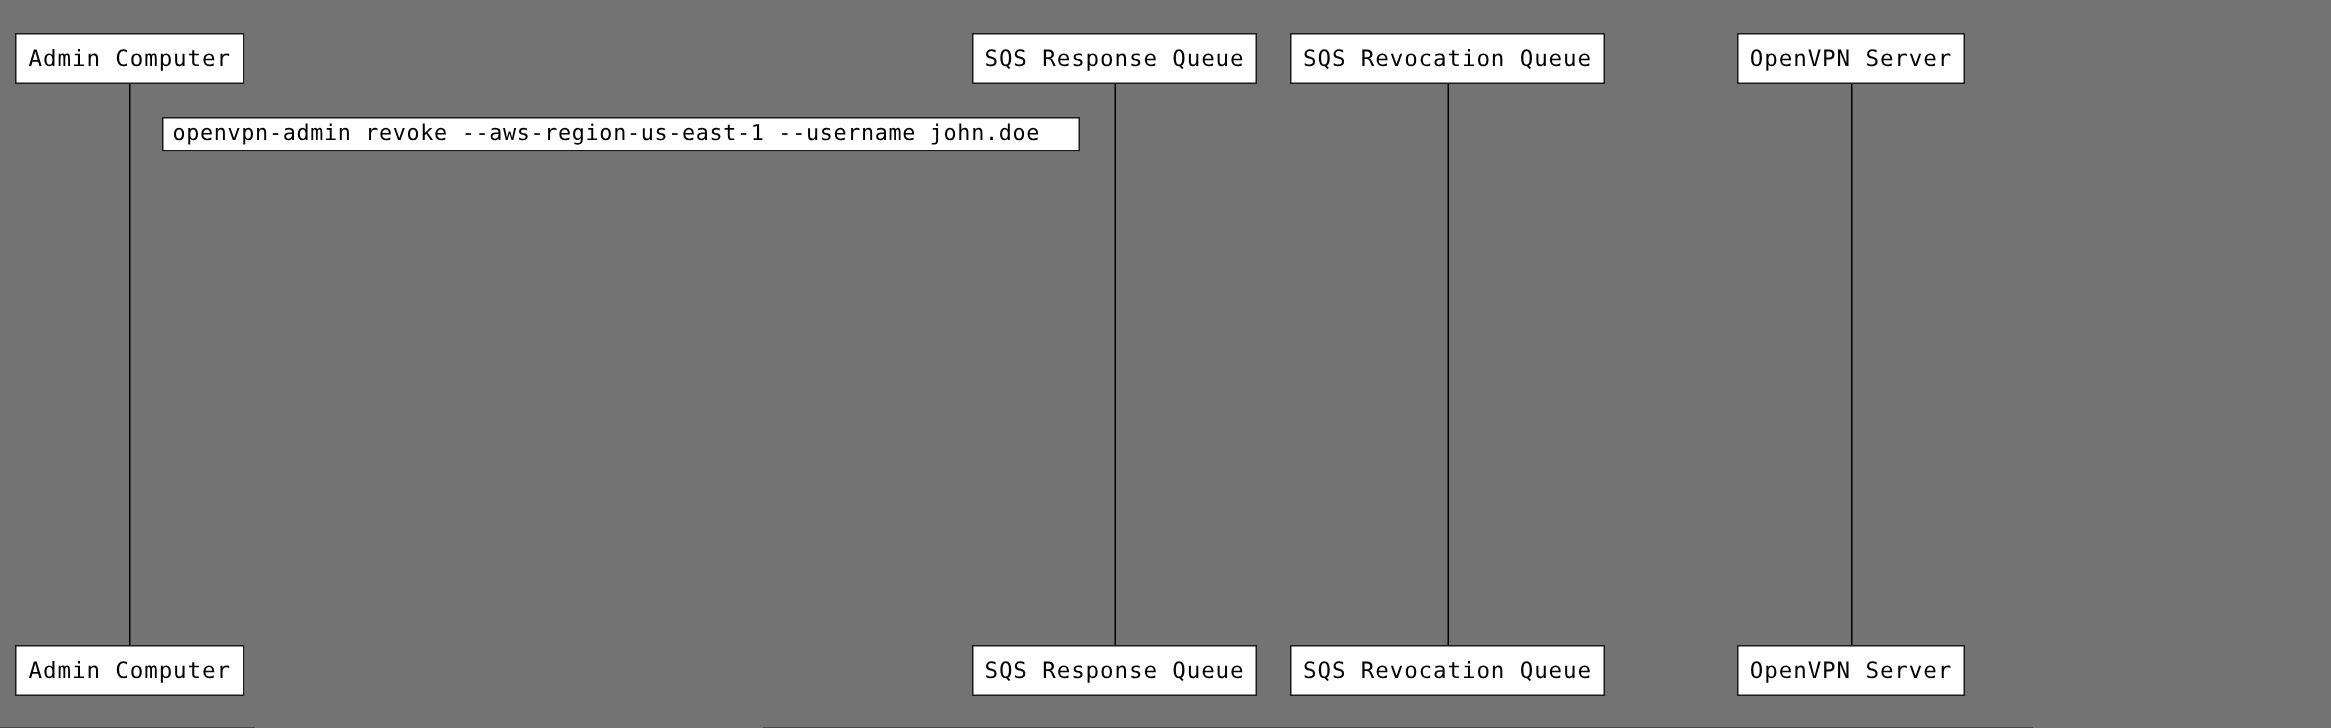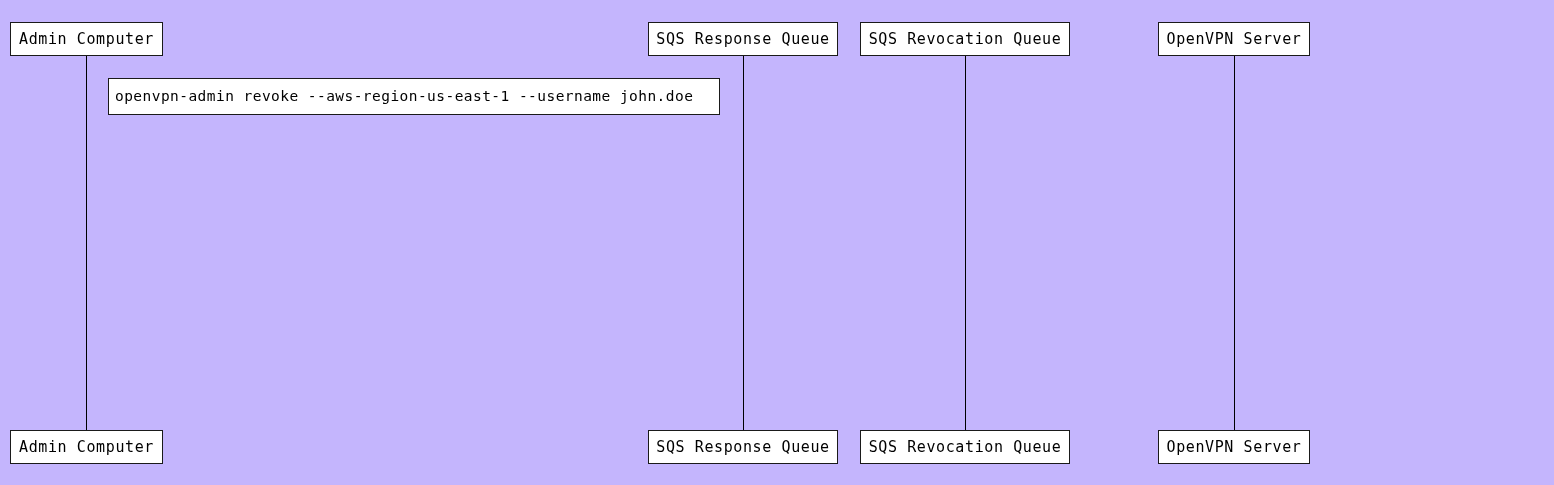--- a/index.html
+++ b/index.html
@@ -15,21 +15,21 @@
     overflow: hidden;
     font-family: "DejaVu Sans Mono", "Liberation Mono", monospace;
   }
 
   #diagram-canvas {
     position: absolute;
     left: 0;
     top: 0;
     width: 1554px;
     height: 485px;
-    background: #c4b5fd;
+    background: #737373;
   }
 
   
   .participant {
     position: absolute;
     background: #ffffff;
     border: 1px solid #1a1a1a;
     box-sizing: border-box;
     color: #000000;
     font-family: "DejaVu Sans Mono", "Liberation Mono", monospace;
@@ -88,21 +88,21 @@
   </div>
 
   <div class="participant" style="left:860px; top:22px; width:210px; height:34px;">
     <span>SQS Revocation Queue</span>
   </div>
 
   <div class="participant" style="left:1158px; top:22px; width:152px; height:34px;">
     <span>OpenVPN Server</span>
   </div>
 
-  <div class="command-note" style="left:108px; top:78px; width:612px; height:37px;">
+  <div class="command-note" style="left:108px; top:78px; width:612px; height:23px;">
     <span>openvpn-admin revoke --aws-region-us-east-1 --username john.doe</span>
   </div>
 
   <div class="participant" style="left:10px; top:430px; width:153px; height:34px;">
     <span>Admin Computer</span>
   </div>
 
   <div class="participant" style="left:648px; top:430px; width:190px; height:34px;">
     <span>SQS Response Queue</span>
   </div>

